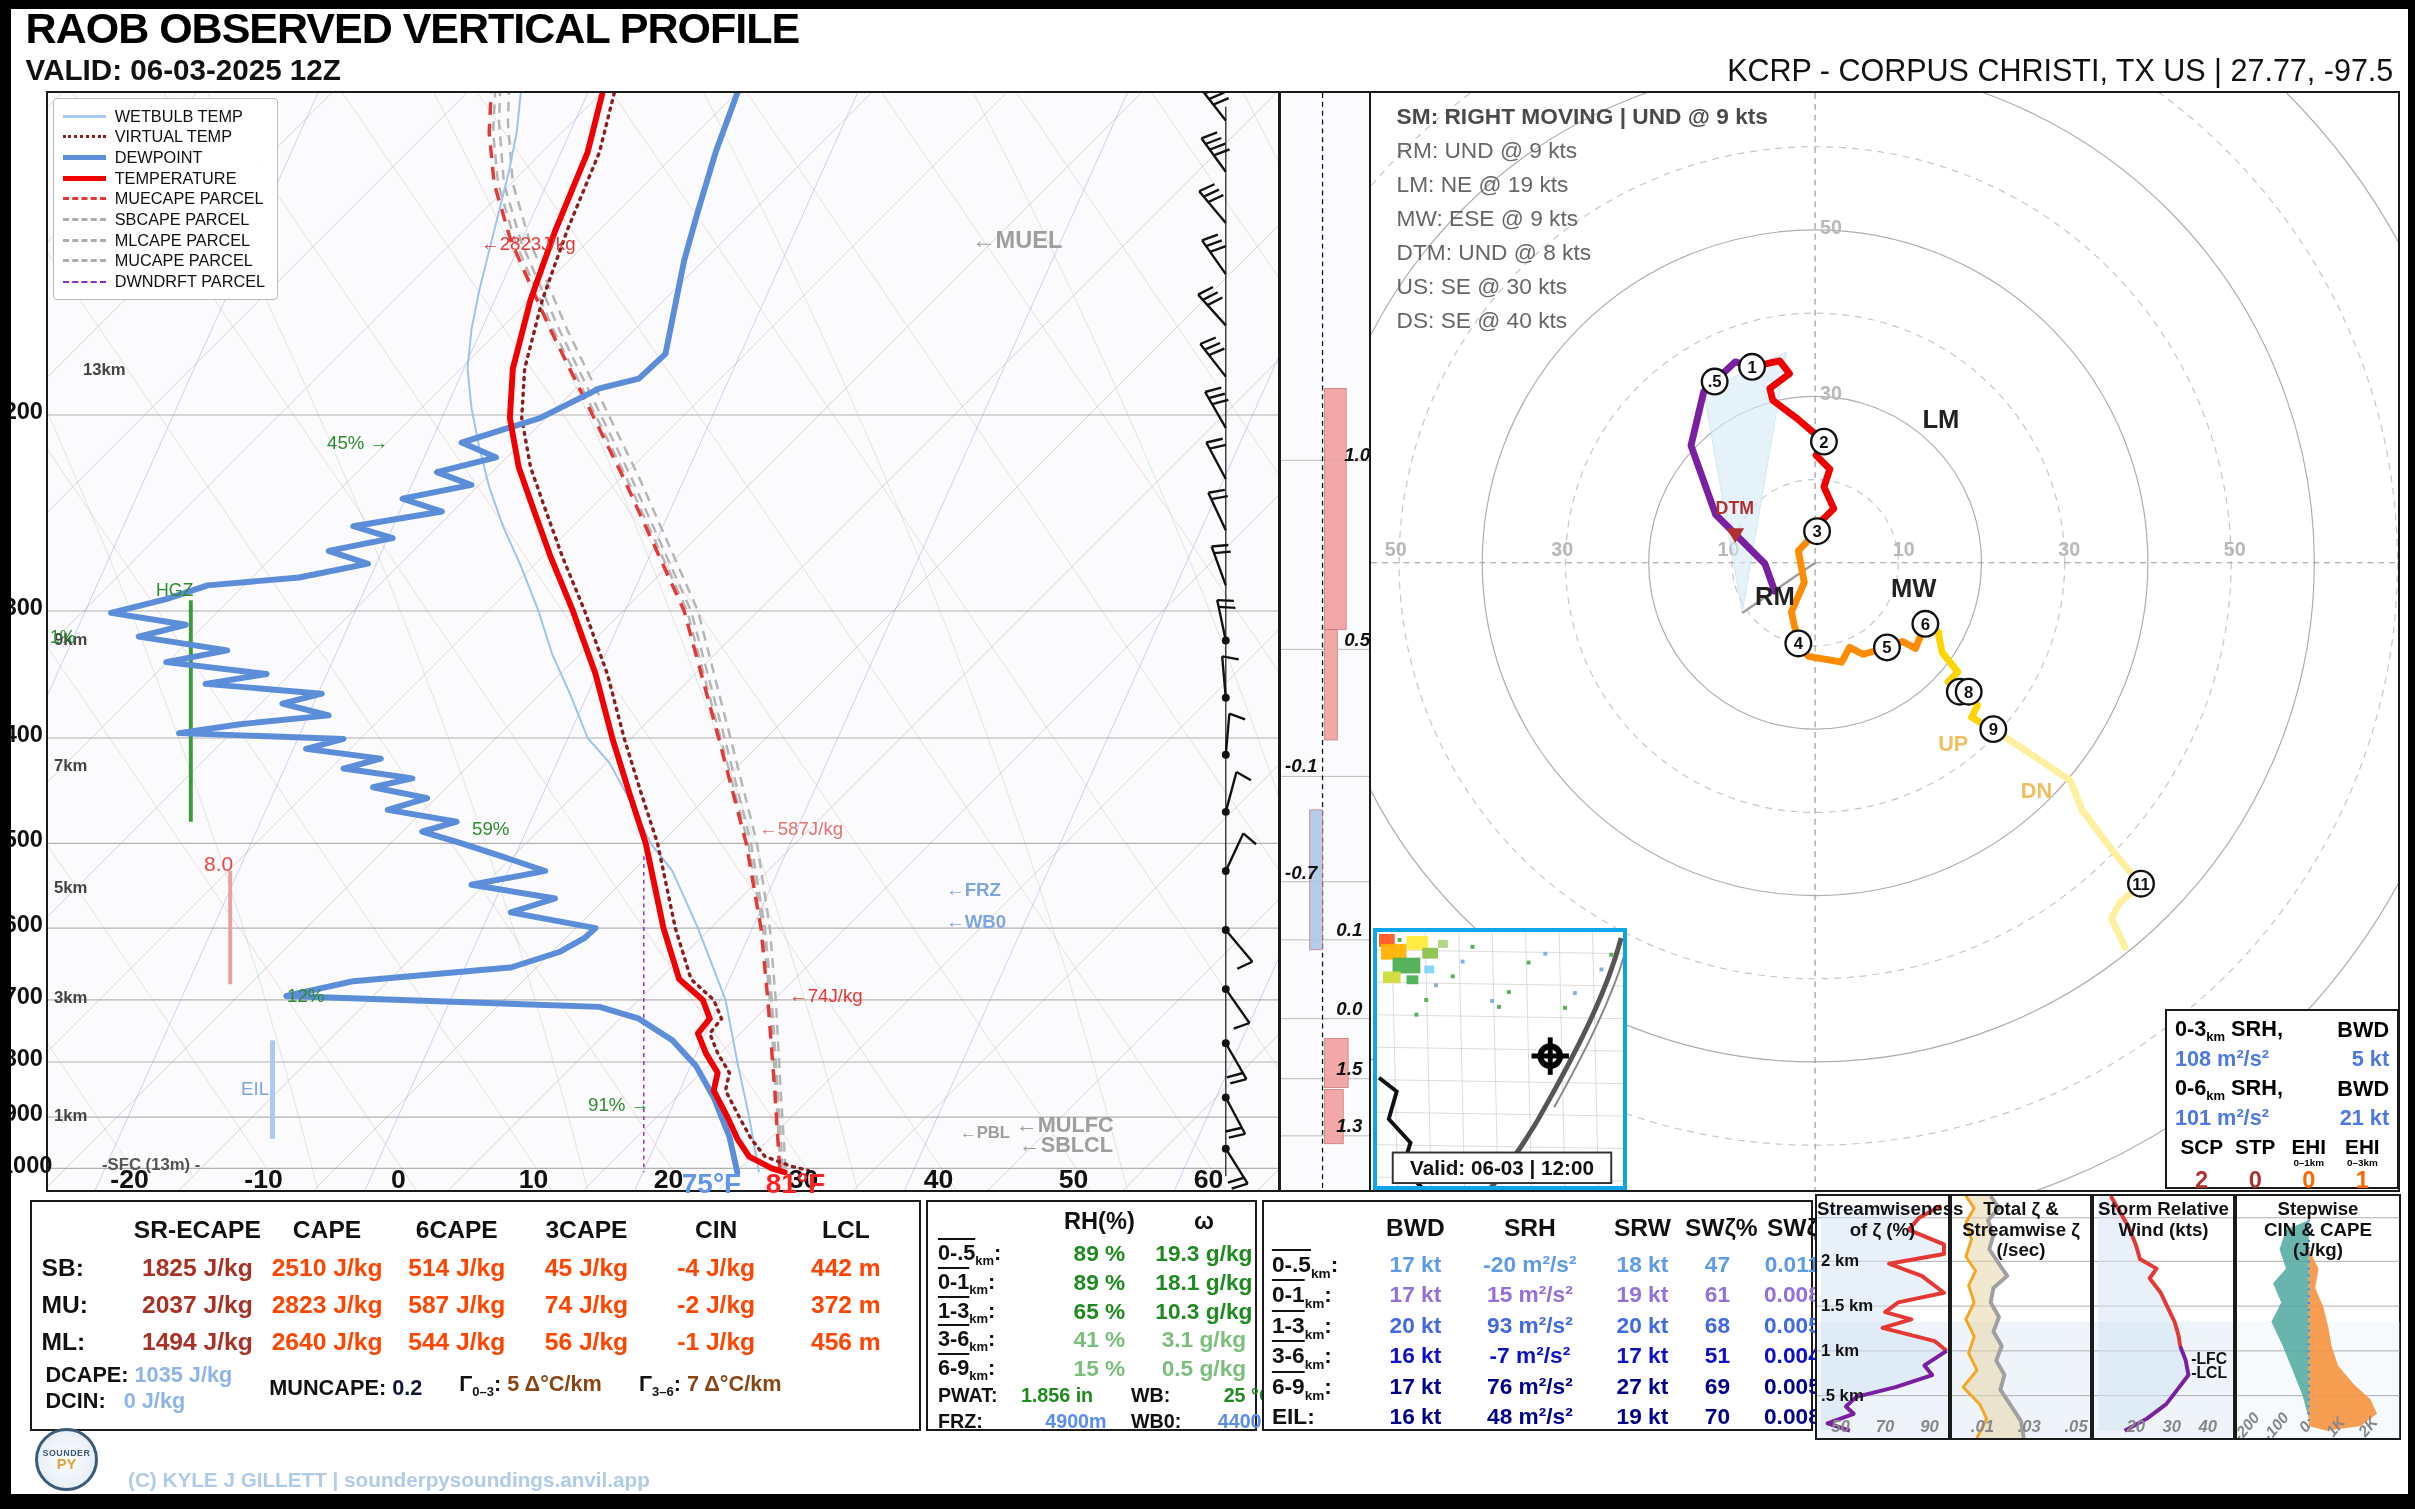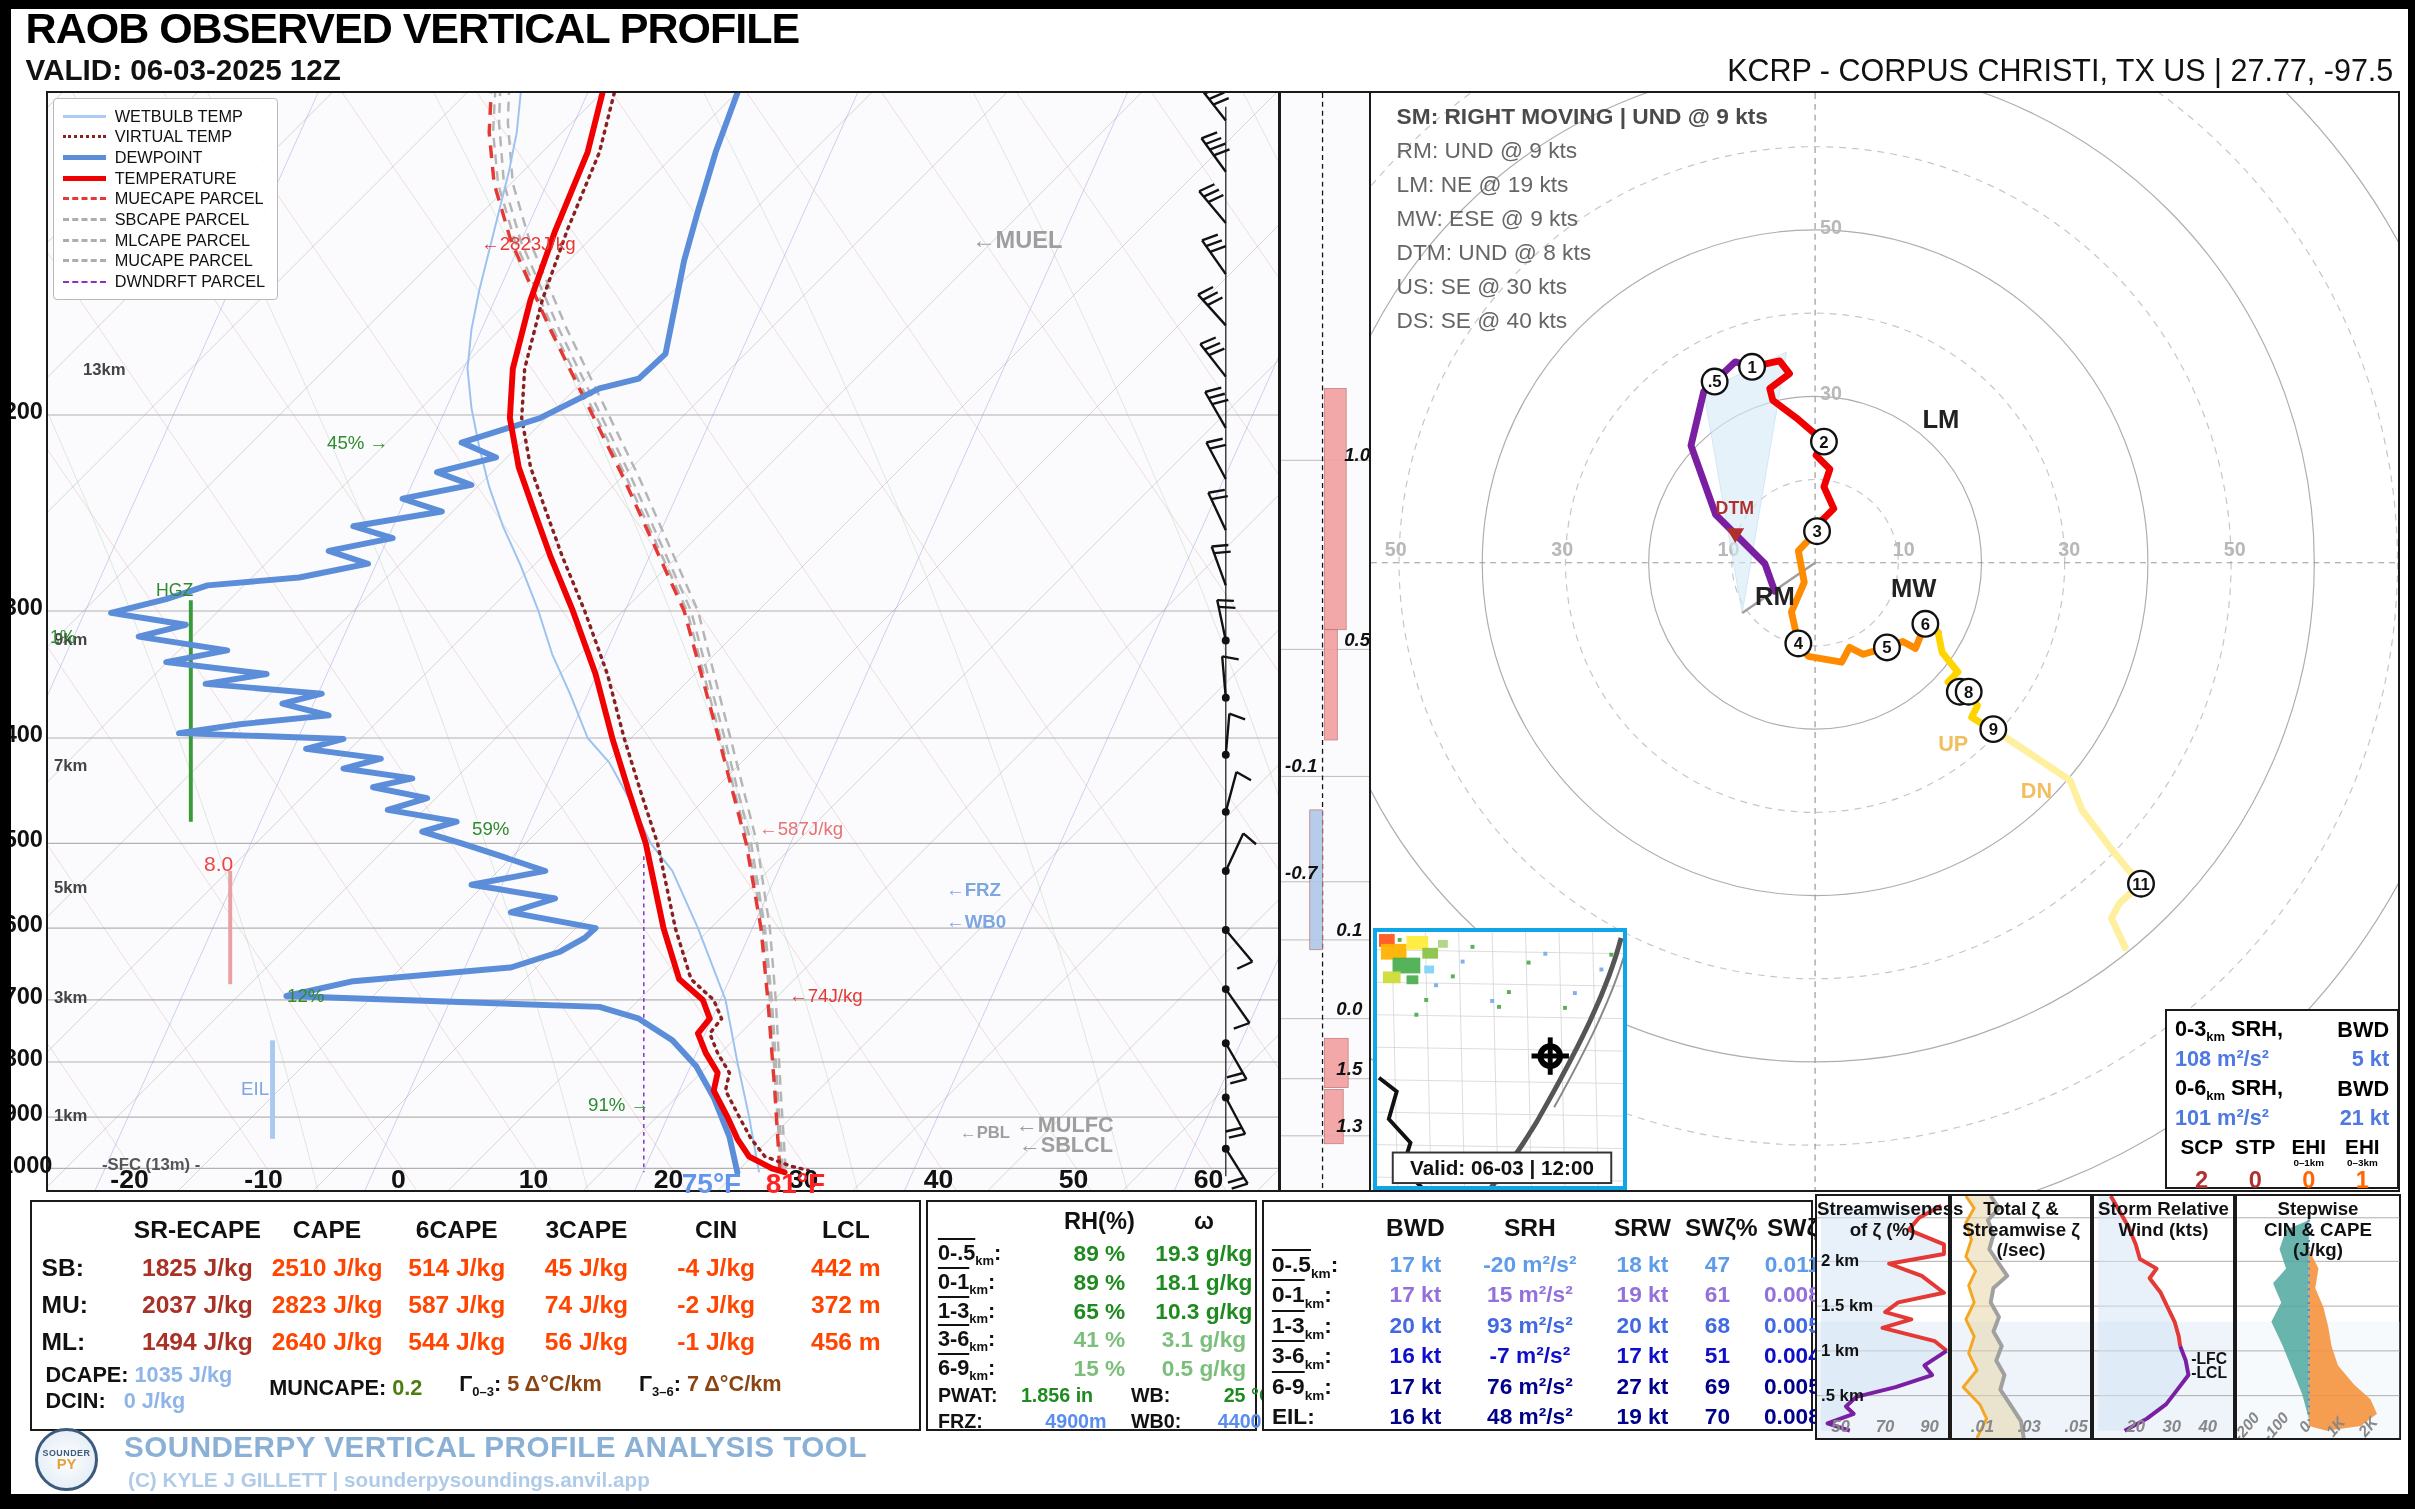--- a/index.html
+++ b/index.html
@@ -538,21 +538,21 @@
         <div class="v" style="color: rgb(169, 50, 38);">1494 J/kg</div>
         <div class="v" style="color: rgb(255, 69, 0);">2640 J/kg</div>
         <div class="v" style="color: rgb(255, 69, 0);">544 J/kg</div>
         <div class="v" style="color: rgb(255, 69, 0);">56 J/kg</div>
         <div class="v" style="color: rgb(255, 69, 0);">-1 J/kg</div>
         <div class="v" style="color: rgb(255, 69, 0);">456 m</div>
       </div>
     <div class="textra" id="thermo-extra">
         <div class="dc"><span style="color:#111">DCAPE:</span> <span style="color:#8FB4E8">1035 J/kg</span><br>
 <span style="color:#111">DCIN:</span>&nbsp;&nbsp; <span style="color:#8FB4E8">0 J/kg</span></div>
-        <div class="dc"><span style="color:#111">MUNCAPE:</span> <span style="color:#4d7c0f">0.2</span></div>
+        <div class="dc"><span style="color:#111">MUNCAPE:</span> <span style="color:#0f172a">0.2</span></div>
         <div class="dc"><span style="color:#111">Γ<sub>0–3</sub>:</span> <span style="color:#8B4513">5 Δ°C/km</span></div>
         <div class="dc"><span style="color:#111">Γ<sub>3–6</sub>:</span> <span style="color:#8B4513">7 Δ°C/km</span></div>
       </div>
   </div>
 
   <div id="rhbox" class="box" style="left:926px;top:1200px;width:331px;height:231px;">
     <div class="rh-grid" id="rh-grid">
         <div class="h"></div>
         <div class="h">RH(%)</div>
         <div class="h">ω</div>
@@ -709,16 +709,15 @@
           <text x="103.95" y="238" text-anchor="middle" font-size="16" font-weight="bold" font-style="italic" fill="#888" transform="rotate(-50 103.95 238)">1K</text>
           <text x="136.95" y="238" text-anchor="middle" font-size="16" font-weight="bold" font-style="italic" fill="#888" transform="rotate(-50 136.95 238)">2K</text>
         </svg>
       </div>
     </div>
 
   <div class="logo">
     <span class="lt">SOUNDER</span>
     <span class="lb">PY</span>
   </div>
-  <div class="footer-1">SOUNDERPY VERTICAL PROFILE ANALYSIS TOOL</div>
   <div class="footer-2">(C) KYLE J GILLETT | sounderpysoundings.anvil.app</div>
 </div>
 
 
 </body></html>

